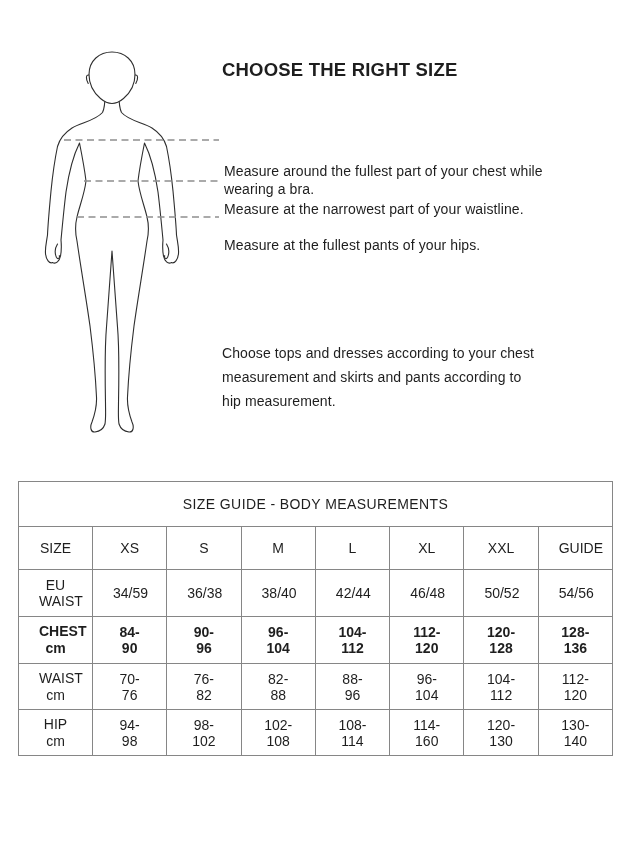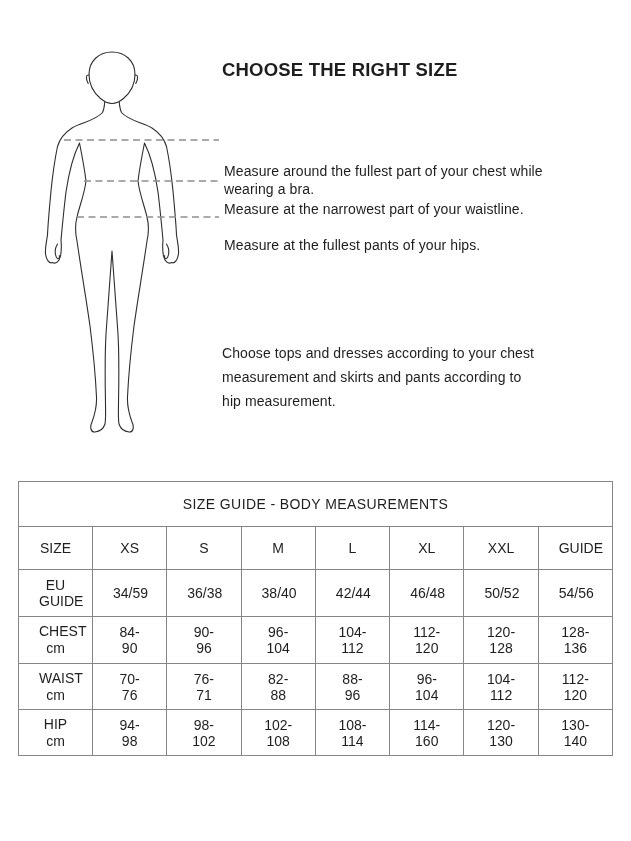--- a/index.html
+++ b/index.html
@@ -98,21 +98,21 @@
   td.pre{white-space:pre-line;line-height:17px;}
   td.lbl{font-size:13.5px;}
   tr.r-title td{
     height:45px;
     font-size:14px;
     letter-spacing:0.4px;
   }
   tr.r-double{height:49px;}
   tr.r-size{height:43px;}
   tr.r-eu{height:47px;}
-  tr.r-chest{height:47px;}
+  tr.r-chest{height:47px;font-weight:bold;}
   tr.r-waist{height:46px;}
   tr.r-hip{height:46px;}
 </style>
 </head>
 <body>
 
 <div class="page">
 
   <section>
 
@@ -219,21 +219,21 @@
         <td class="lbl">SIZE</td>
         <td>XS</td>
         <td>S</td>
         <td>M</td>
         <td>L</td>
         <td>XL</td>
         <td>XXL</td>
         <td>GUIDE</td>
       </tr>
       <tr class="r-eu">
-        <td class="lbl">EU GUIDE</td>
+        <td class="lbl">EU WAIST</td>
         <td>34/59</td>
         <td>36/38</td>
         <td>38/40</td>
         <td>42/44</td>
         <td>46/48</td>
         <td>50/52</td>
         <td>54/56</td>
       </tr>
       <tr class="r-chest">
         <td class="lbl pre">CHEST
@@ -243,21 +243,21 @@
         <td>96-104</td>
         <td>104-112</td>
         <td>112-120</td>
         <td>120-128</td>
         <td>128-136</td>
       </tr>
       <tr class="r-waist">
         <td class="lbl pre">WAIST
 cm</td>
         <td>70-76</td>
-        <td>76-71</td>
+        <td>76-82</td>
         <td>82-88</td>
         <td>88-96</td>
         <td>96-104</td>
         <td>104-112</td>
         <td>112-120</td>
       </tr>
       <tr class="r-hip">
         <td class="lbl pre">HIP
 cm</td>
         <td>94-98</td>

